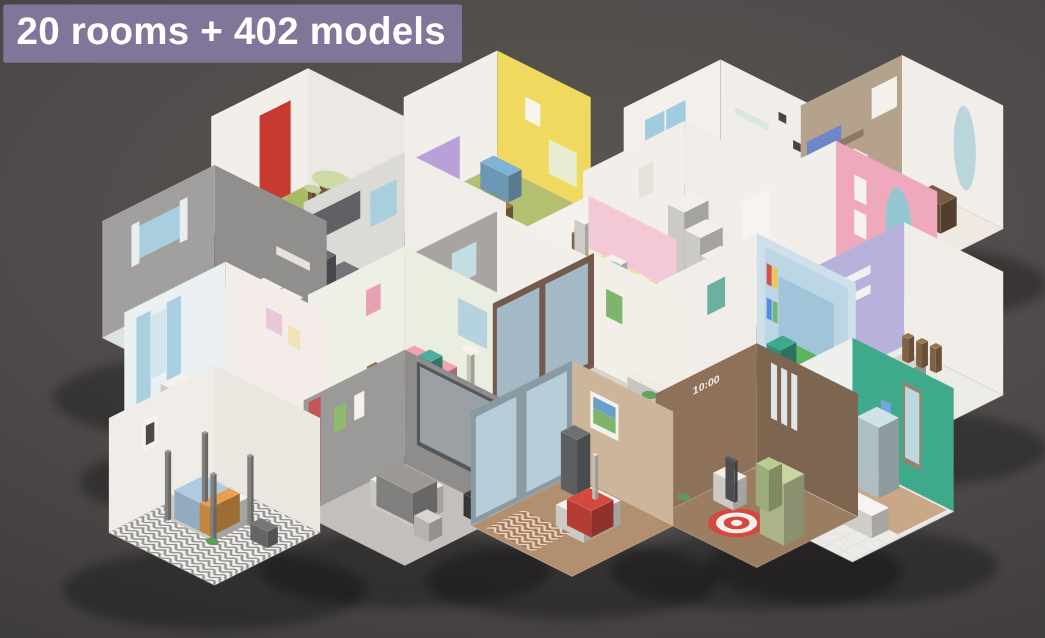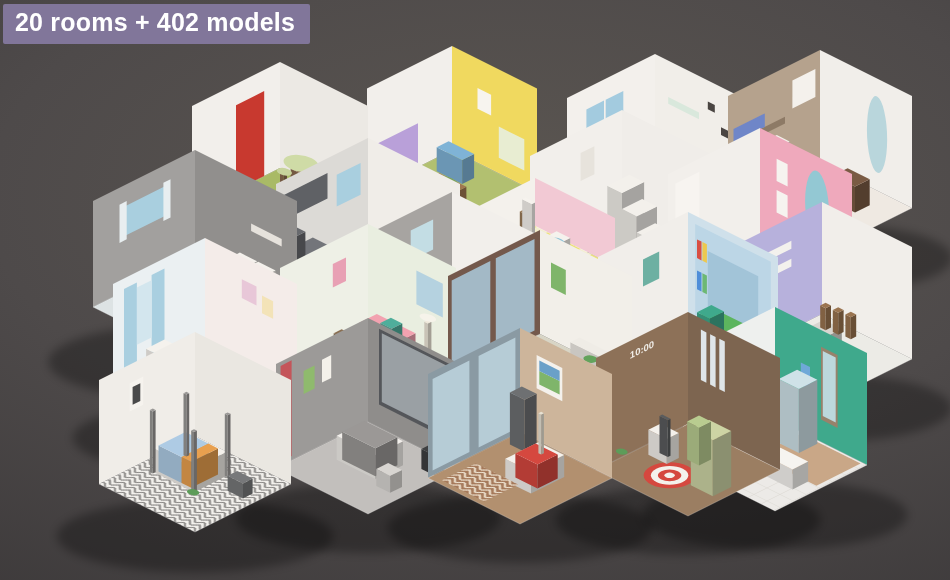--- a/index.html
+++ b/index.html
@@ -3,21 +3,21 @@
 <meta charset="utf-8">
 <style>
   html,body{margin:0;padding:0;background:#2e2c2d;}
   .stage{
     position:relative;width:950px;height:580px;overflow:hidden;
     font-family:"Liberation Sans",sans-serif;
   }
   .badge{
     position:absolute;top:4px;left:3px;z-index:5;
     padding:3px 15px 6px 12px;border-radius:2px;
-    font-size:25px;font-weight:bold;letter-spacing:0.2px;line-height:1.25;
+    font-size:35px;font-weight:bold;letter-spacing:0.2px;line-height:1.25;
   }
   svg.scene{position:absolute;inset:0;display:block;}
 </style>
 </head>
 <body>
 
 <div class="stage" style="background: radial-gradient(115% 95% at 54% 34%, rgb(91, 86, 81) 0%, rgb(78, 74, 74) 48%, rgb(56, 53, 54) 100%);">
   <div class="badge" style="background: rgb(129, 118, 154); color: rgb(255, 255, 255);">
     <span>20 rooms + 402 models</span>
   </div>

